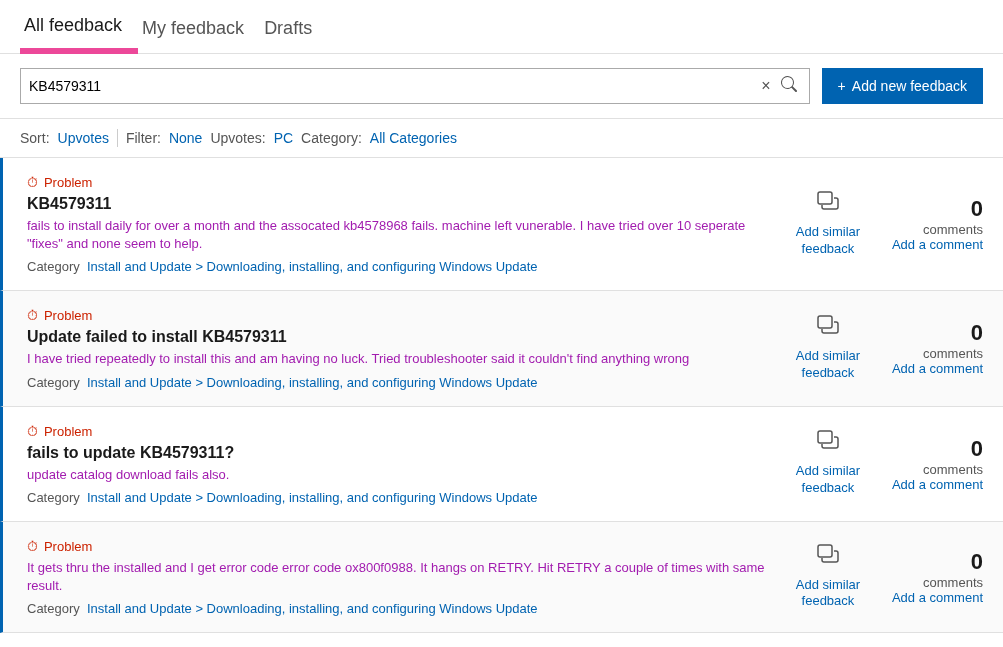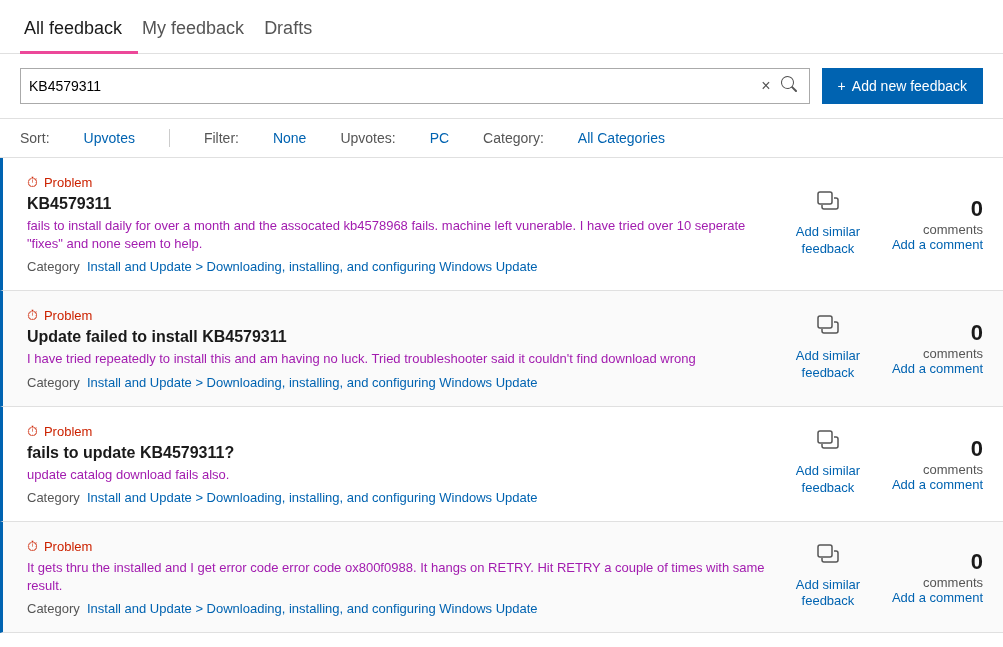--- a/index.html
+++ b/index.html
@@ -23,21 +23,21 @@
       padding: 10px 16px 12px 4px;
       font-size: 18px;
       color: #555;
       cursor: pointer;
       border-bottom: 3px solid transparent;
       margin-bottom: -1px;
       text-decoration: none;
     }
     .tab.active {
       color: #1a1a1a;
-      border-bottom: 3px solid #ec4899;
+      border-bottom: 6px solid #ec4899;
       font-weight: 400;
     }
 
     
     .search-area {
       display: flex;
       align-items: center;
       padding: 14px 20px;
       gap: 12px;
       border-bottom: 1px solid #e0e0e0;
@@ -86,21 +86,21 @@
       display: flex;
       align-items: center;
       gap: 6px;
     }
 
     
     .filter-bar {
       display: flex;
       align-items: center;
       padding: 10px 20px;
-      gap: 34px;
+      gap: 8px;
       border-bottom: 1px solid #e0e0e0;
       font-size: 14px;
       color: #555;
     }
     .filter-bar .divider {
       width: 1px;
       height: 18px;
       background: #ccc;
     }
     .filter-label { color: #555; }
@@ -282,21 +282,21 @@
       </div>
     </div>
   </div>
     <div class="feedback-item">
     <div class="feedback-left">
       <div class="problem-tag">
         <span class="problem-icon">⏱</span>
         <span>Problem</span>
       </div>
       <div class="feedback-title">Update failed to install KB4579311</div>
-      <div class="feedback-desc">I have tried repeatedly to install this and am having no luck. Tried troubleshooter said it couldn't find download wrong</div>
+      <div class="feedback-desc">I have tried repeatedly to install this and am having no luck. Tried troubleshooter said it couldn't find anything wrong</div>
       <div class="feedback-category">
         <span>Category&nbsp;&nbsp;</span><a href="#">Install and Update &gt; Downloading, installing, and configuring Windows Update</a>
       </div>
     </div>
     <div class="feedback-right">
       <div class="add-similar">
         <span class="similar-icon">
           <svg width="22" height="20" viewBox="0 0 22 20" fill="none" stroke="#555" stroke-width="1.5">
             <rect x="1" y="1" width="14" height="12" rx="2" ry="2"></rect>
             <path d="M5 14v2a2 2 0 0 0 2 2h12a2 2 0 0 0 2-2V9a2 2 0 0 0-2-2h-2"></path>

